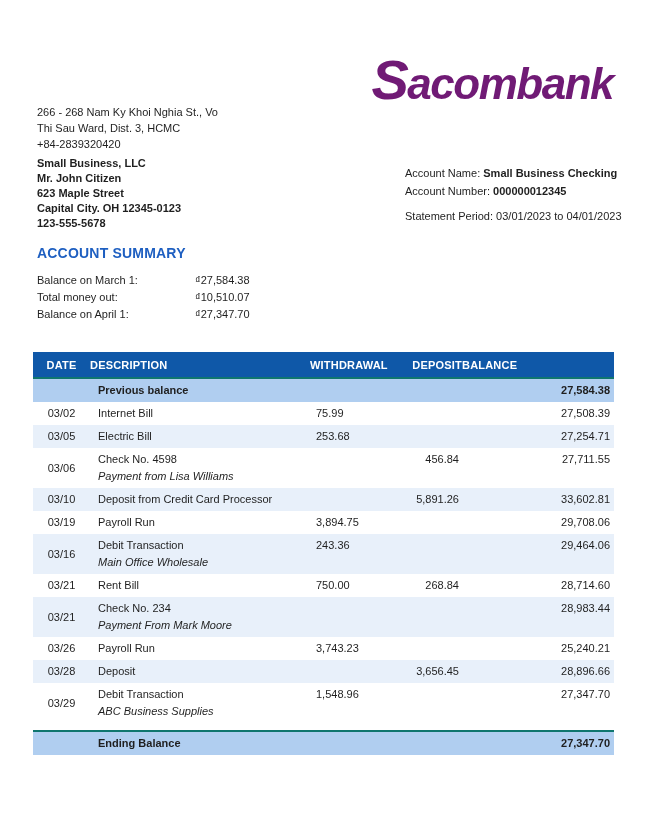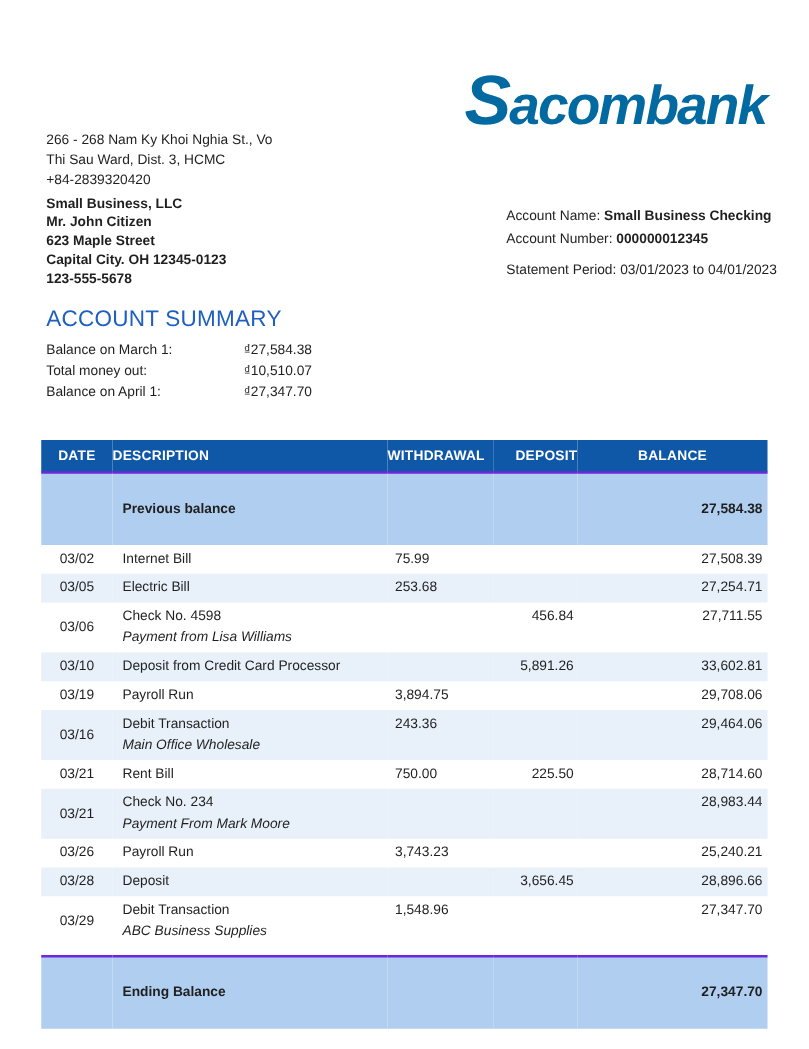--- a/index.html
+++ b/index.html
@@ -15,21 +15,21 @@
   }
 
   
   .logo {
     position: absolute;
     top: 52px;
     right: 34px;
     font-size: 44px;
     font-weight: bold;
     font-style: italic;
-    color: #0369a1;
+    color: #701a75;
     letter-spacing: -1.5px;
     line-height: 1;
     white-space: nowrap;
   }
   .logo::first-letter { font-size: 56px; }
 
   
   .bank-address {
     position: absolute;
     left: 37px;
@@ -55,22 +55,22 @@
     line-height: 18px;
   }
   .account-info .bold { font-weight: bold; }
   .account-info .period { margin-top: 7px; }
 
   
   .summary-title {
     position: absolute;
     left: 37px;
     top: 245px;
-    font-size: 18px;
-    font-weight: normal;
+    font-size: 14px;
+    font-weight: bold;
     color: #1e5fc1;
     letter-spacing: 0.2px;
   }
   .summary-rows {
     position: absolute;
     left: 37px;
     top: 272px;
     font-size: 11px;
   }
   .summary-row { line-height: 17px; }
@@ -98,38 +98,38 @@
     font-weight: bold;
     font-size: 11px;
     height: 26px;
     padding: 0;
     letter-spacing: 0.2px;
   }
   th.h-date { text-align: center; }
   th.h-desc { text-align: left; padding-left: 8px; }
   th.h-wd   { text-align: left; padding-left: 6px; }
   th.h-dep  { text-align: right; padding-right: 3px; }
-  th.h-bal  { text-align: center; padding-right: 4px; }
+  th.h-bal  { text-align: left; padding-right: 4px; }
 
   .txn-table td {
     vertical-align: top;
     padding: 5px 0;
     line-height: 13px;
   }
   td.c-date { text-align: center; vertical-align: middle; }
   td.c-desc { padding-left: 8px; }
   td.c-wd   { padding-left: 6px; }
   td.c-dep  { text-align: right; padding-right: 3px; }
   td.c-bal  { text-align: right; padding-right: 4px; }
 
   .band-row td {
     background: #b0cef0;
     font-weight: bold;
-    border-top: 2px solid #6d28d9;
-    padding: 22px 0;
+    border-top: 2px solid #0f766e;
+    padding: 5px 0;
   }
   .band-row td.c-desc { padding-left: 8px; }
   .band-row td.c-bal  { padding-right: 4px; }
 
   tbody tr:nth-child(even) td { background: #e8f0fa; }
 
   .desc-note {
     display: block;
     font-style: italic;
     margin-top: 4px;
@@ -247,21 +247,21 @@
         <td class="c-date">03/16</td>
         <td class="c-desc"><span>Debit Transaction</span><span class="desc-note">Main Office Wholesale</span></td>
         <td class="c-wd">243.36</td>
         <td class="c-dep"></td>
         <td class="c-bal">29,464.06</td>
       </tr>
       <tr>
         <td class="c-date">03/21</td>
         <td class="c-desc"><span>Rent Bill</span></td>
         <td class="c-wd">750.00</td>
-        <td class="c-dep">225.50</td>
+        <td class="c-dep">268.84</td>
         <td class="c-bal">28,714.60</td>
       </tr>
       <tr>
         <td class="c-date">03/21</td>
         <td class="c-desc"><span>Check No. 234</span><span class="desc-note">Payment From Mark Moore</span></td>
         <td class="c-wd"></td>
         <td class="c-dep"></td>
         <td class="c-bal">28,983.44</td>
       </tr>
       <tr>

